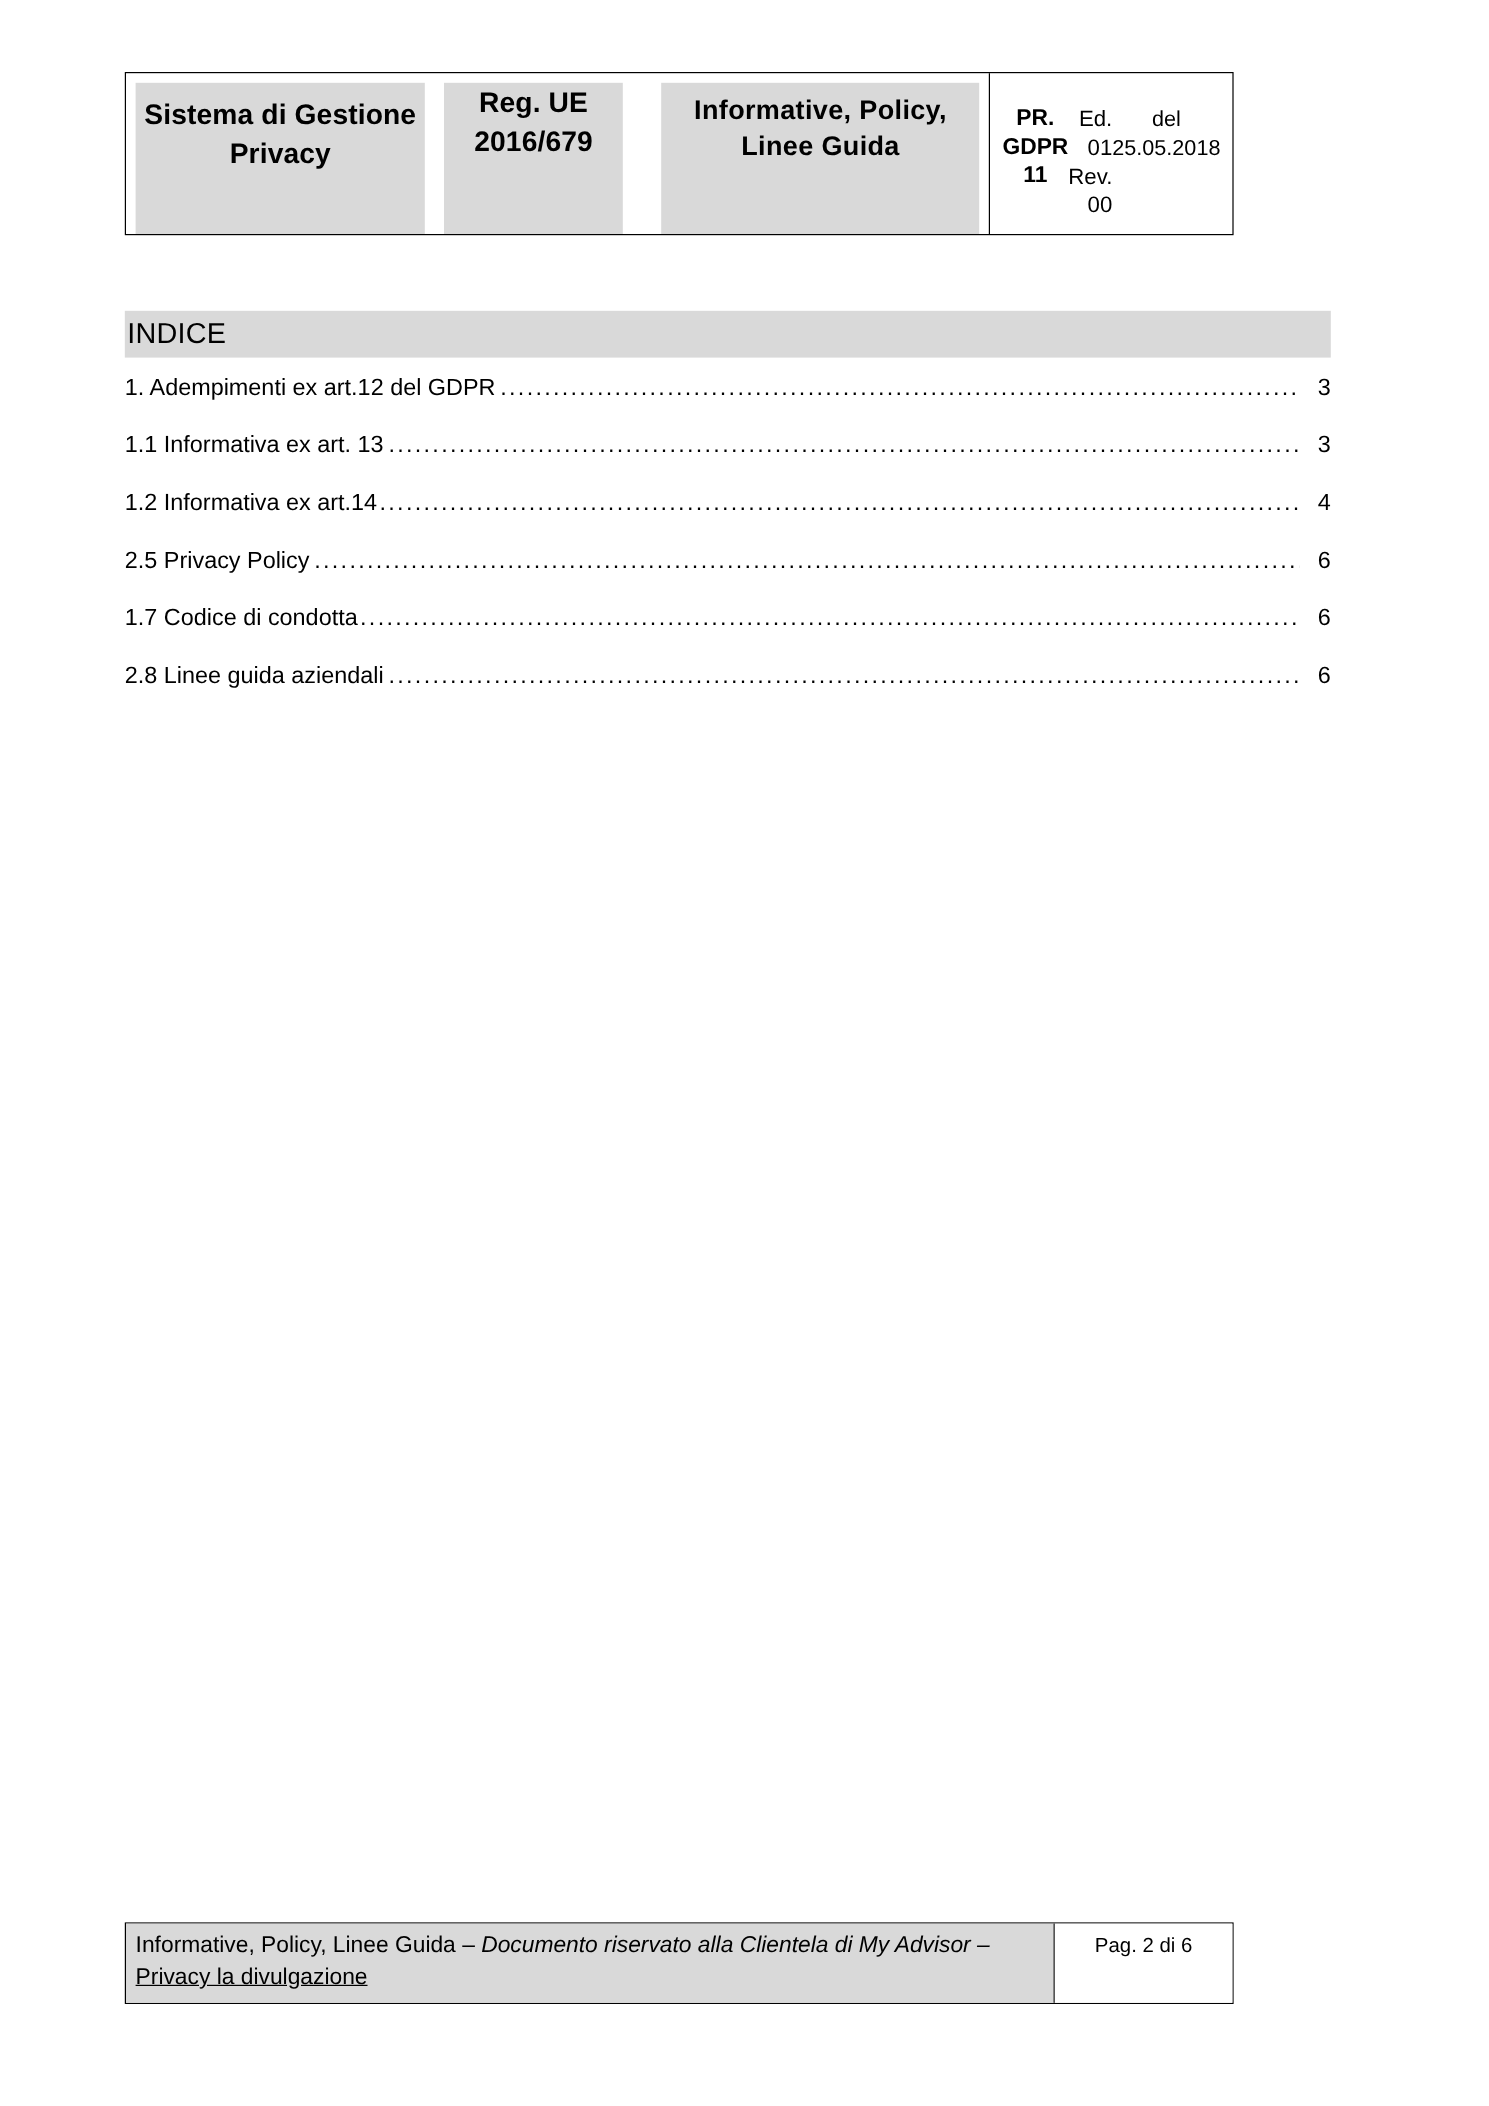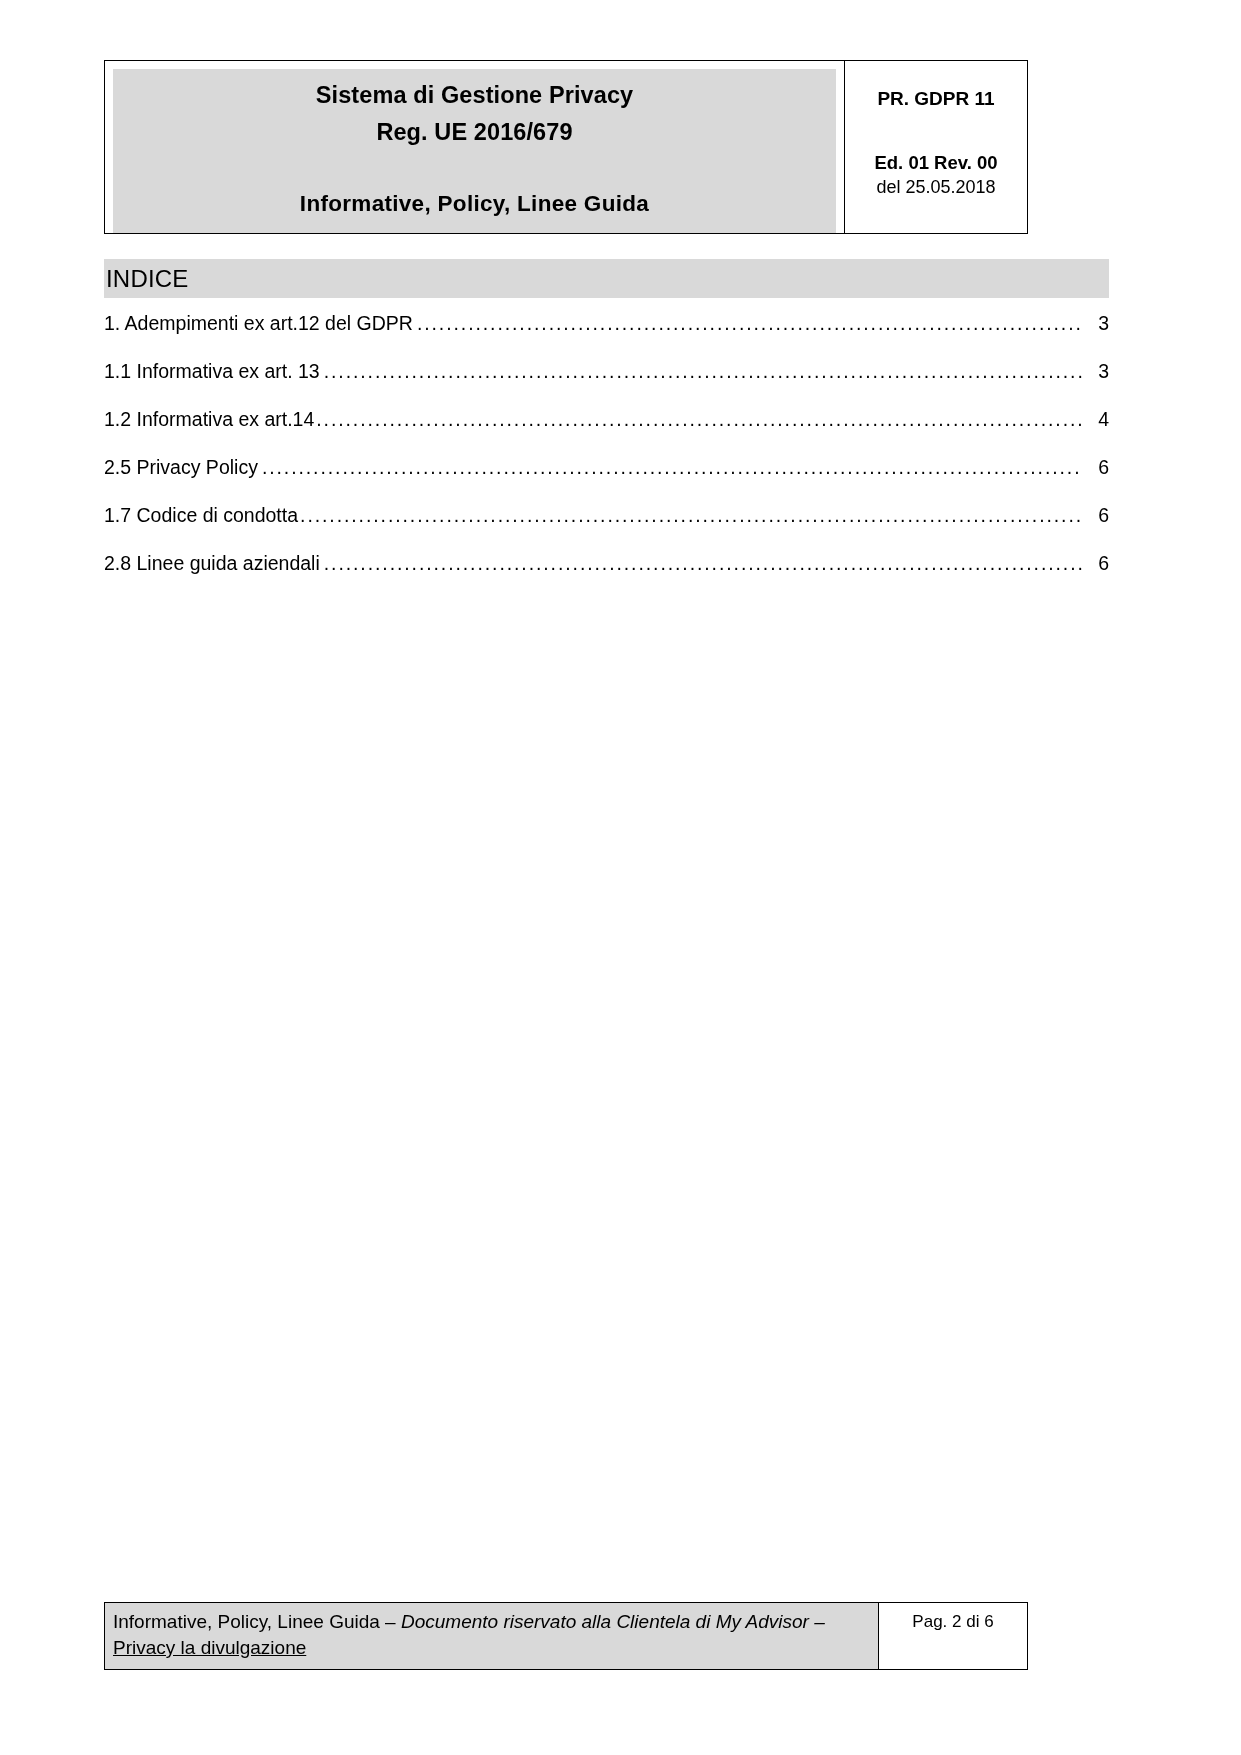--- a/index.html
+++ b/index.html
@@ -34,21 +34,21 @@
     box-sizing: border-box;
     display: flex;
     align-items: stretch;
   }
   .header-left {
     width: 740px;
     box-sizing: border-box;
     border-right: 1.5px solid #000000;
     padding: 8px 0 0 0;
     display: flex;
-    flex-direction: column;
+    flex-direction: row;
   }
   .hl-band {
     background: #d9d9d9;
     margin: 0 8px;
     box-sizing: border-box;
   }
   .hl-title {
     padding: 10px 0 4px 0;
     text-align: center;
     font-weight: bold;
@@ -66,32 +66,32 @@
     font-size: 22.5px;
     line-height: 30px;
     letter-spacing: .3px;
   }
   .header-right {
     flex: 1;
     box-sizing: border-box;
     padding: 26px 10px 12px 10px;
     text-align: center;
     display: flex;
-    flex-direction: column;
   }
   .hr-code {
     font-weight: bold;
     font-size: 19px;
     line-height: 24px;
   }
   .hr-spacer { height: 40px; }
   .hr-ed {
-    font-weight: bold;
+    font-weight: normal;
     font-size: 18.5px;
     line-height: 24px;
+    text-align: right;
   }
   .hr-date {
     font-size: 18px;
     line-height: 24px;
   }
 
   
   .indice-bar {
     position: absolute;
     left: 104px;

